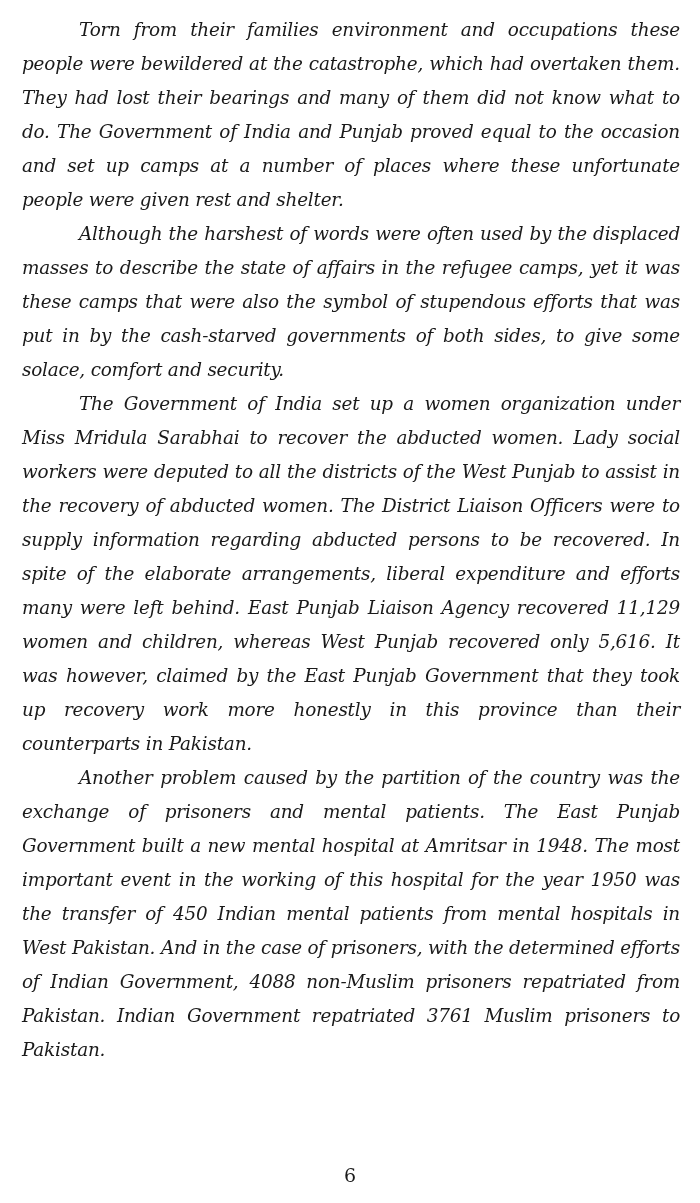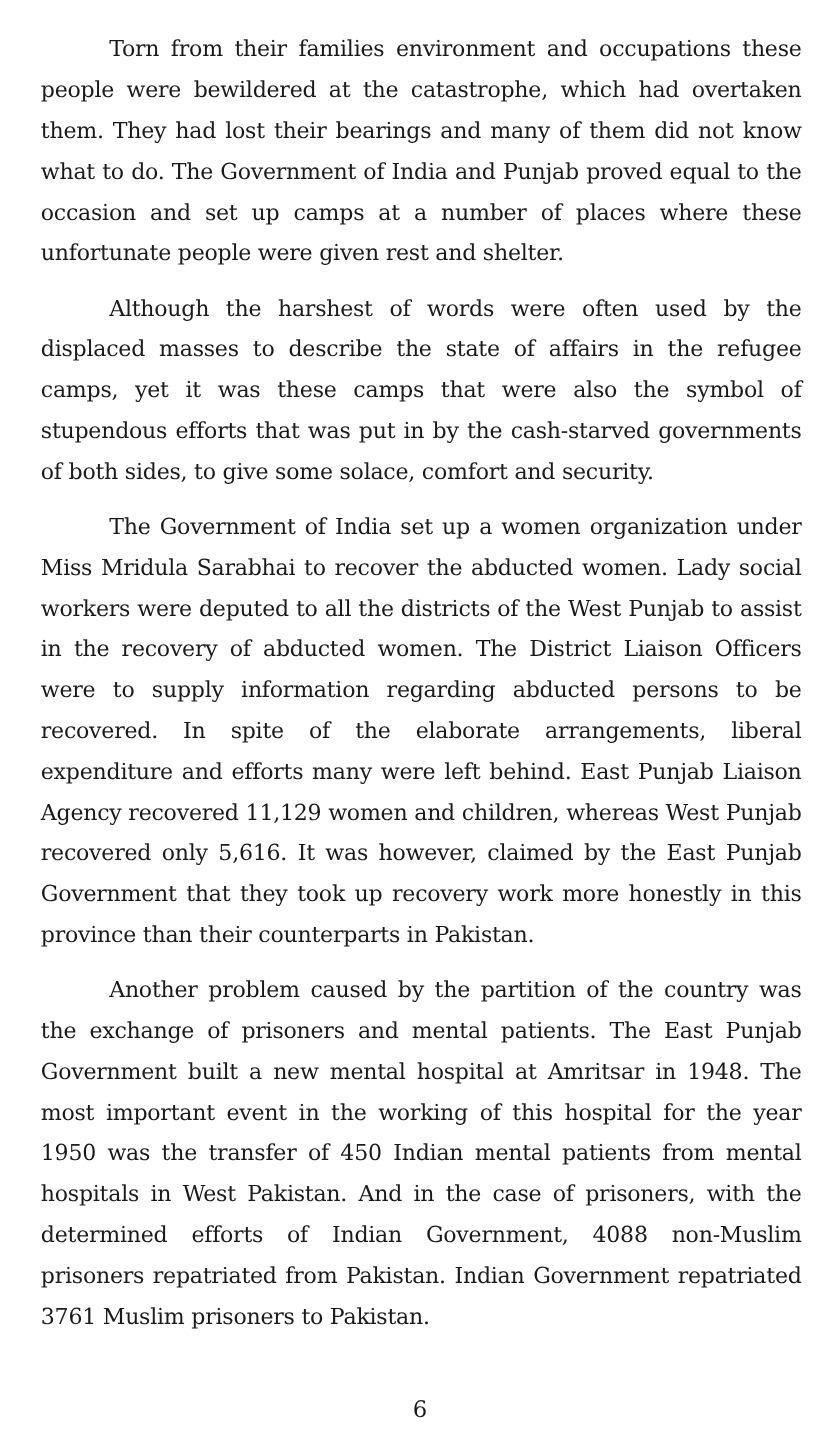--- a/index.html
+++ b/index.html
@@ -9,24 +9,25 @@
     left: 22px;
     top: 13px;
     width: 658px;
     font-family: "DejaVu Serif", "Liberation Serif", serif;
     font-size: 18.4px;
     line-height: 34px;
     color: #1a1a1a;
     letter-spacing: -0.2px;
   }
   .para {
-    margin: 12px;
+    margin: 0;
     text-align: justify;
     text-indent: 57px;
     hyphens: none;
+    font-style: italic;
   }
   .page-number {
     position: absolute;
     left: 0;
     width: 700px;
     top: 1164px;
     text-align: center;
     font-family: "DejaVu Serif", "Liberation Serif", serif;
     font-size: 19px;
     color: #1a1a1a;

